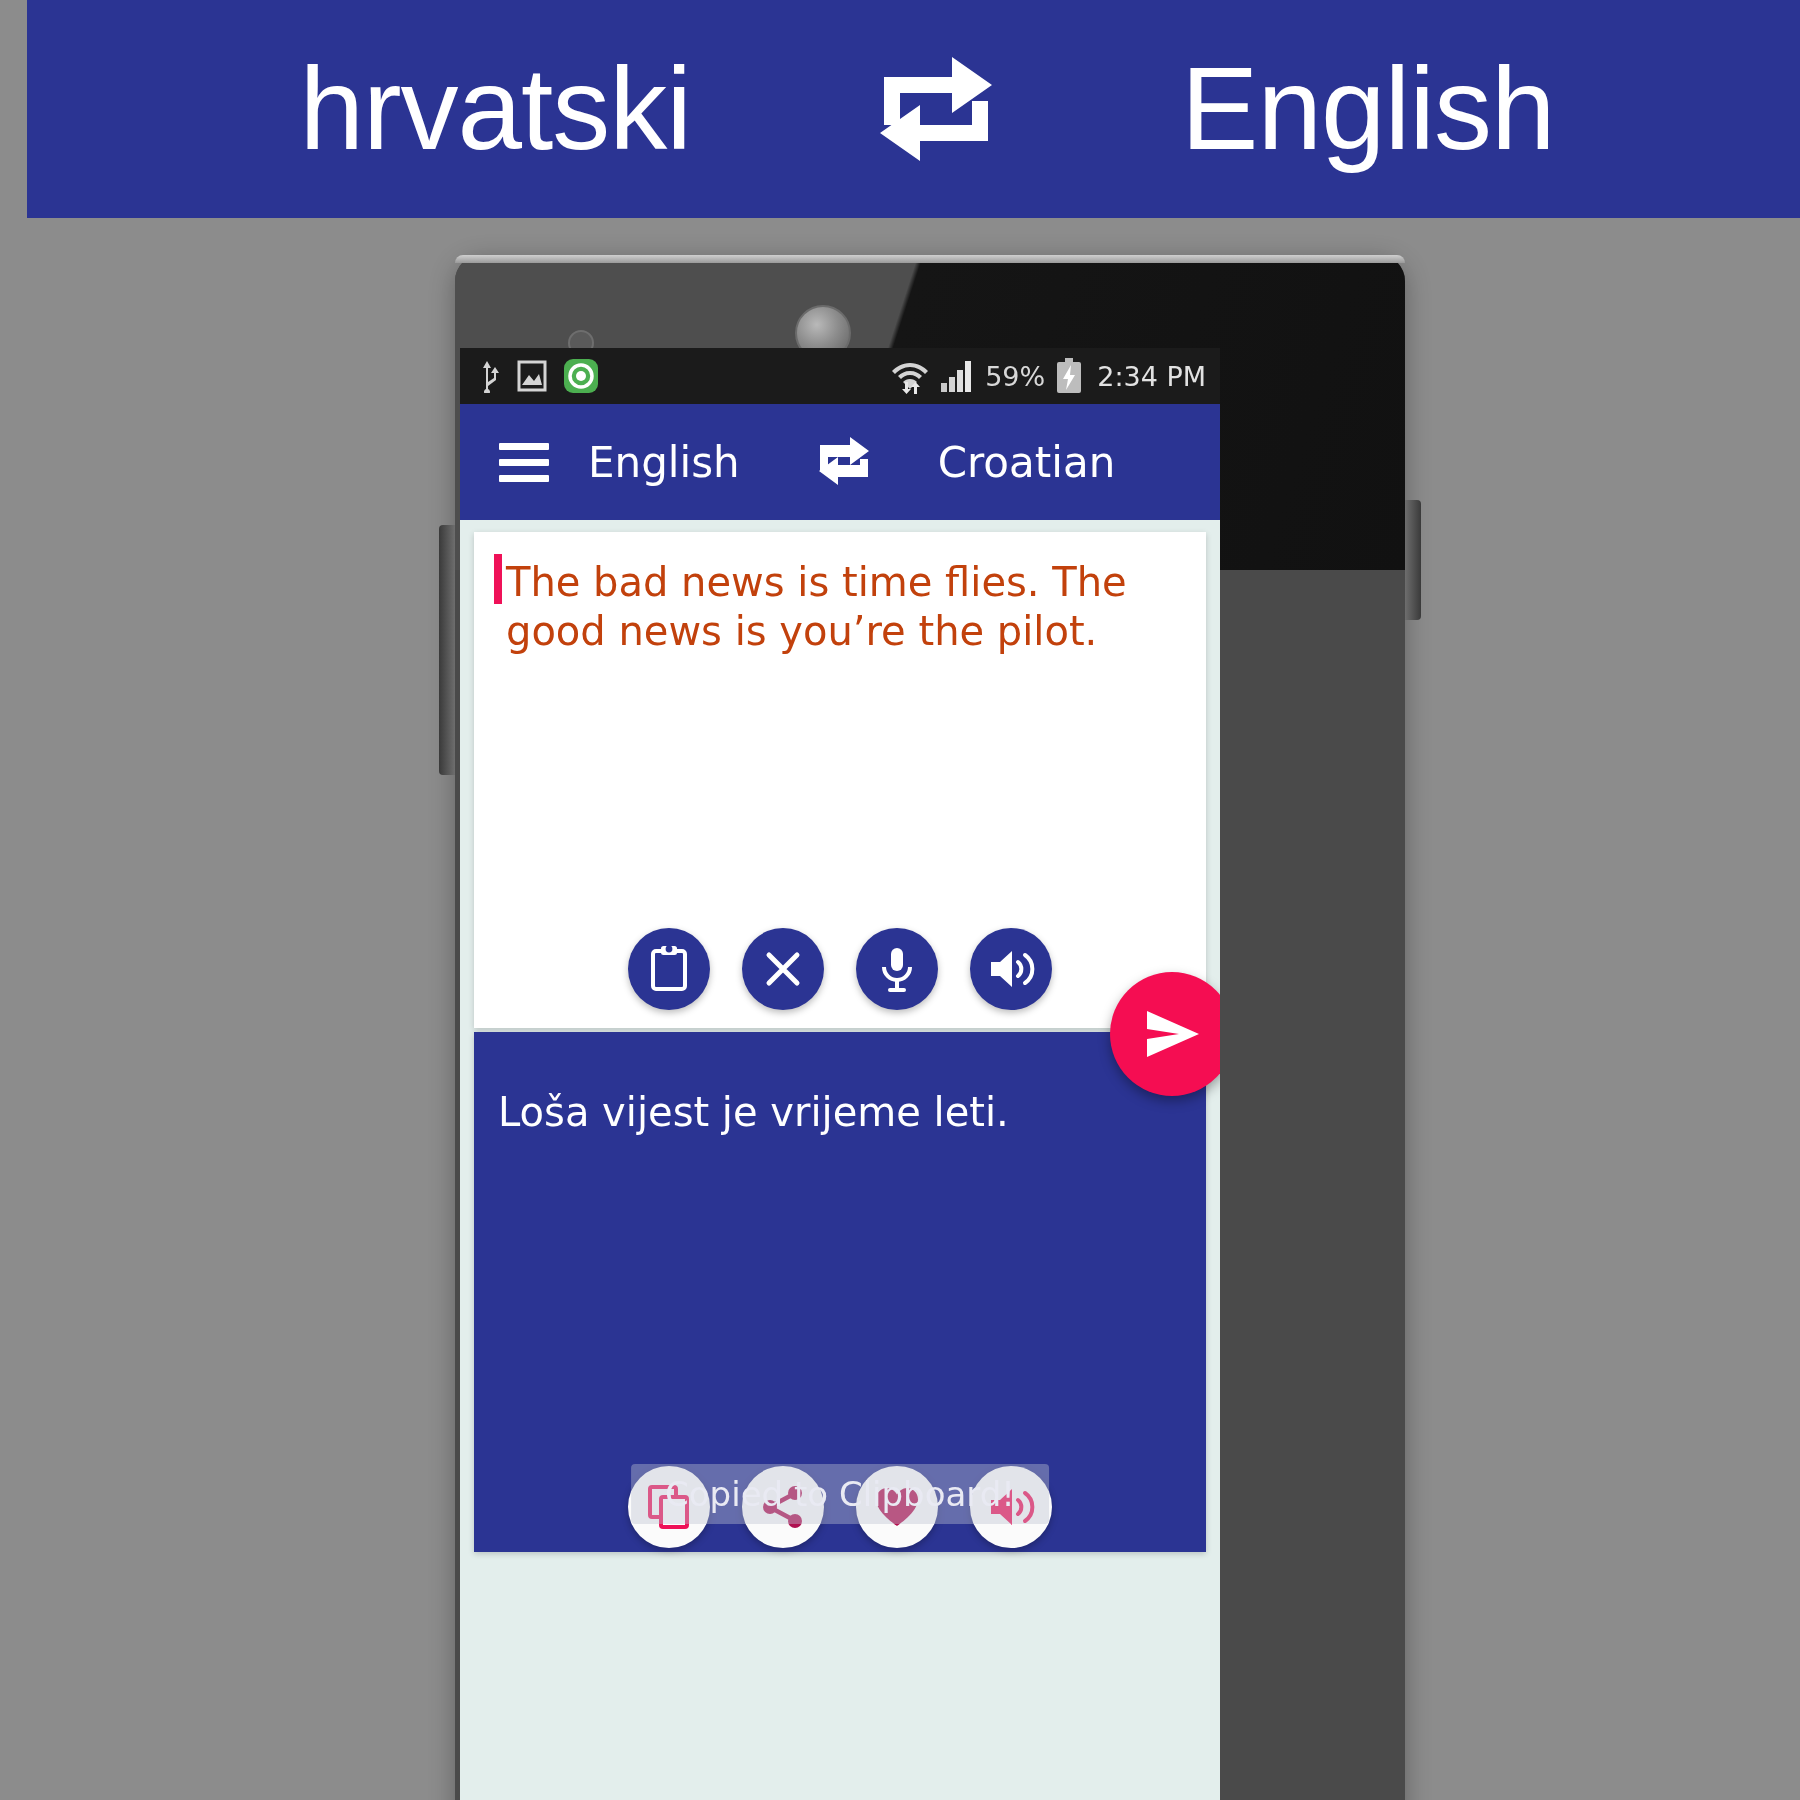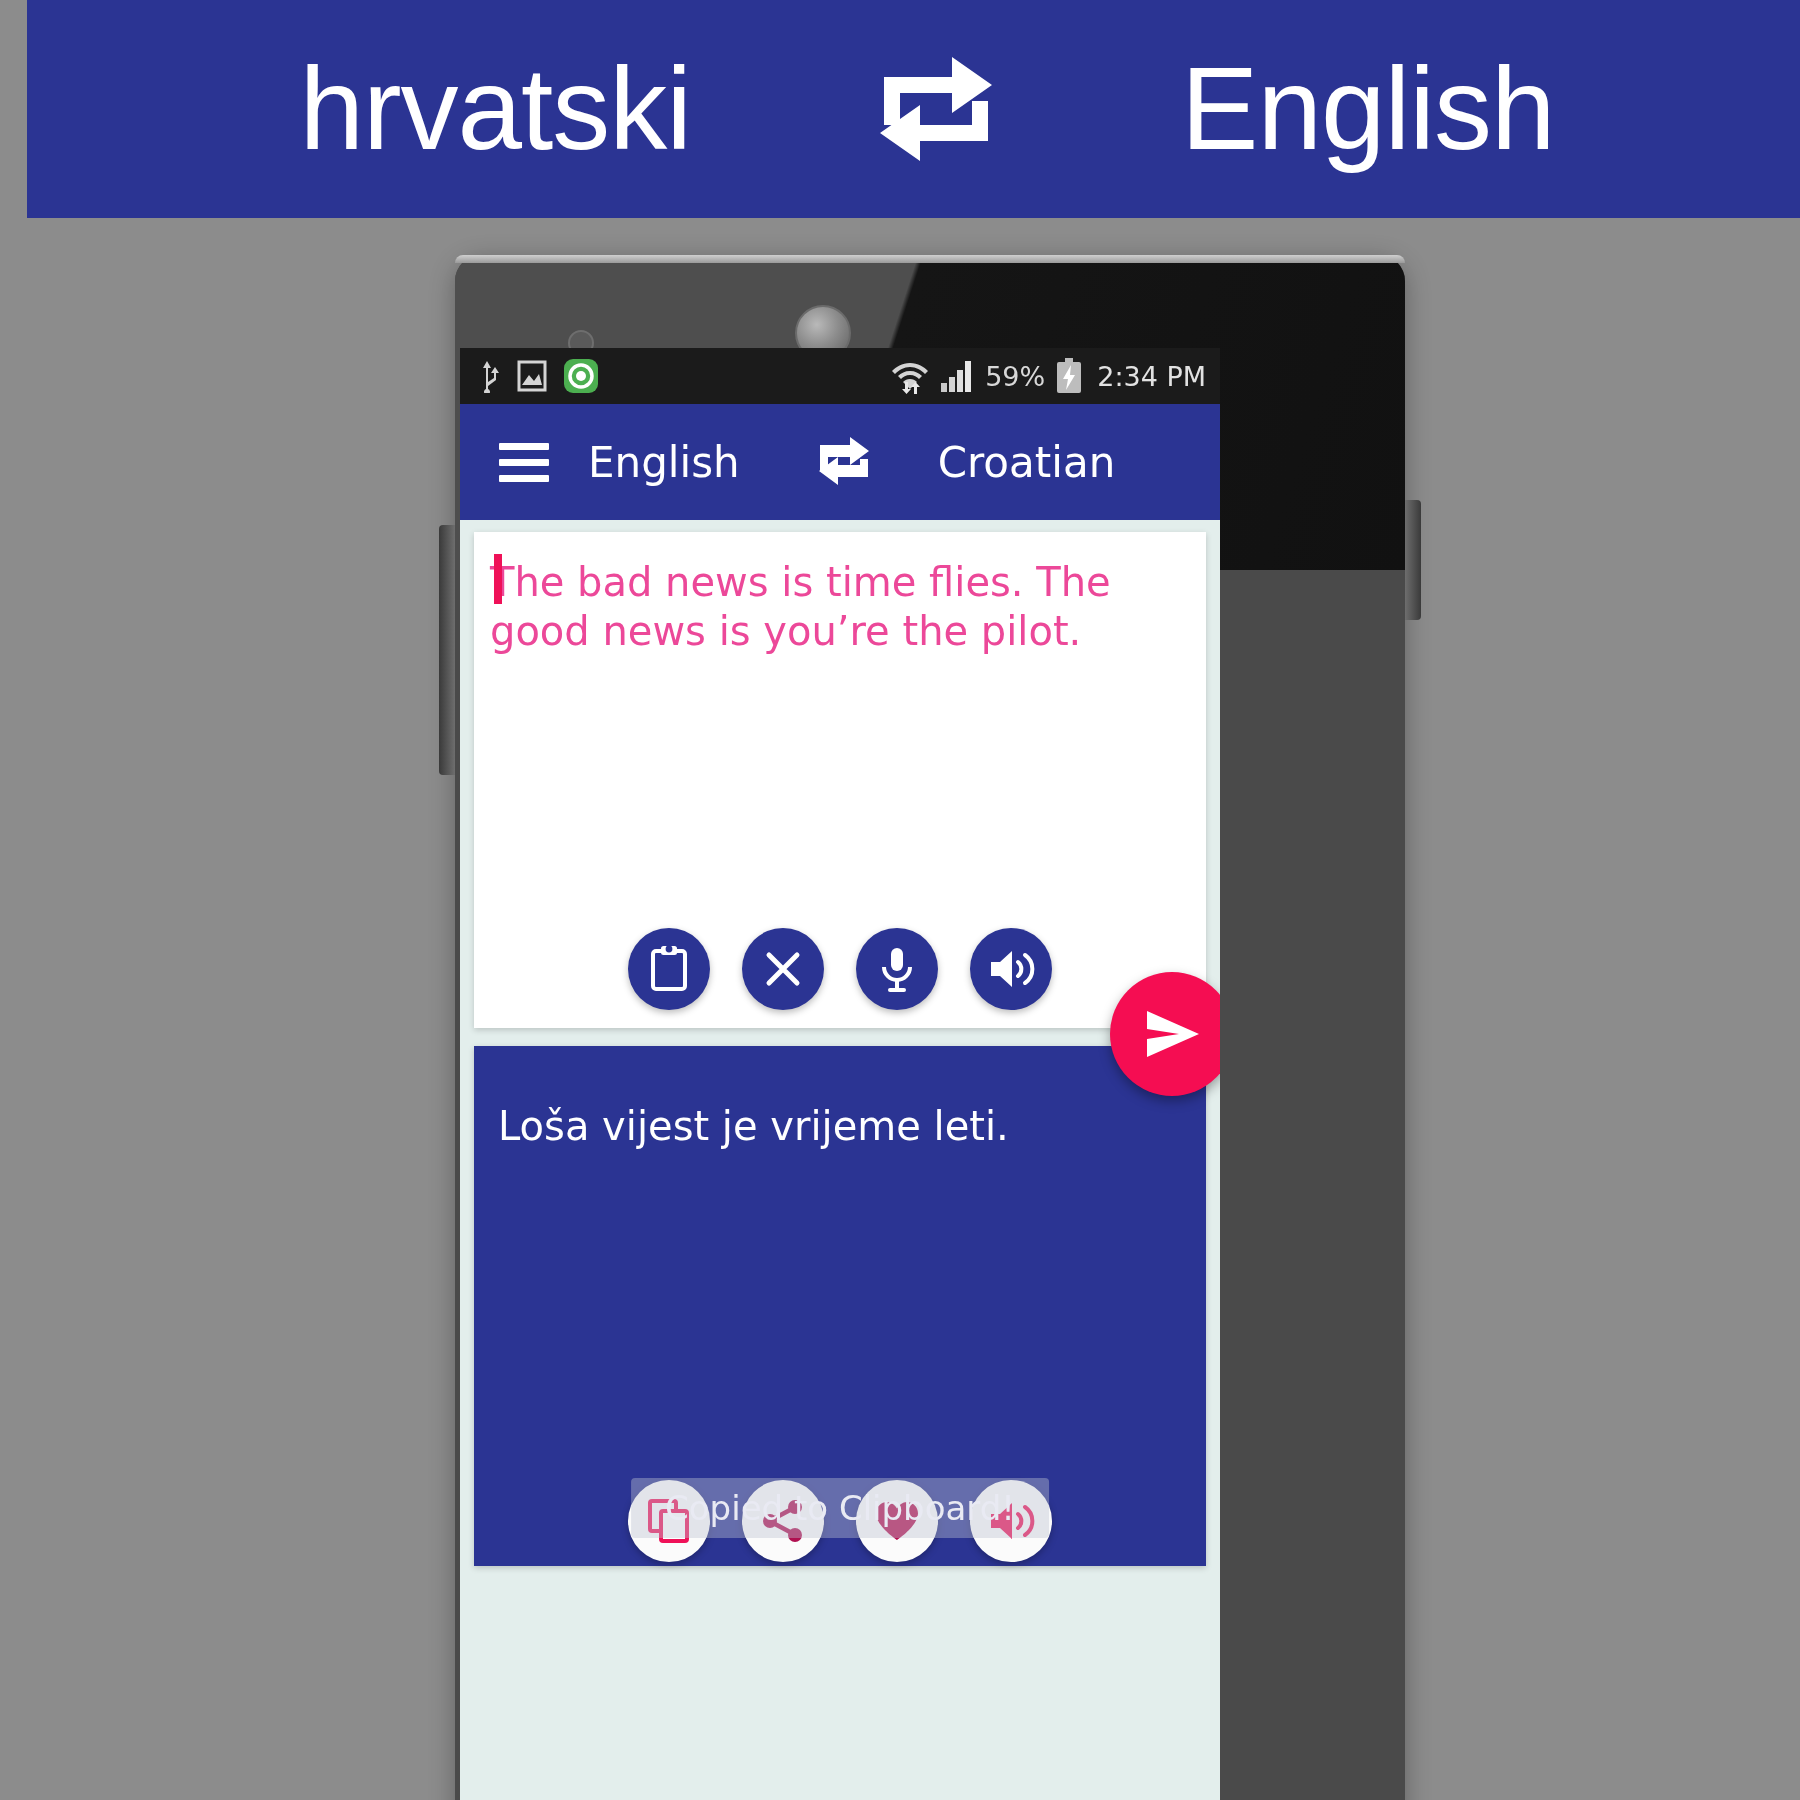--- a/index.html
+++ b/index.html
@@ -114,43 +114,43 @@
   
   #appbody{ position:relative; height:1338px; background:#e3eeec; padding:12px 14px 0 14px;}
 
   
   #input-card{
     position:relative;
     height:496px; background:#ffffff;
     box-shadow:0 2px 6px rgba(0,0,0,.18);
   }
   #input-text{
-    padding:26px 28px 0 16px;
-    font-family:"DejaVu Sans", sans-serif;
-    font-size:40px; line-height:1.22; color:#ec4899;
+    padding:26px 28px 0 32px;
+    font-family:"DejaVu Sans", sans-serif;
+    font-size:40px; line-height:1.22; color:#c2410c;
     position:relative;
   }
   #caret{
     position:absolute; left:20px; top:22px; width:8px; height:50px; background:#ef1158;
   }
   #input-actions{
     position:absolute; left:0; bottom:18px; width:100%;
     display:flex; justify-content:center; gap:32px;
   }
   .rnd-btn{
     width:82px; height:82px; border-radius:50%;
     display:flex; align-items:center; justify-content:center;
     box-shadow:0 3px 7px rgba(0,0,0,.26);
   }
   .rnd-blue{ background:#2b3493; }
   .rnd-white{ background:#fbfbfb; }
 
   
   #output-card{
-    position:relative; margin-top:18px;
+    position:relative; margin-top:4px;
     height:absolute; height:520px; background:#2b3493;
     box-shadow:0 2px 6px rgba(0,0,0,.18);
   }
   #output-text{
     padding:56px 28px 0 24px;
     font-family:"DejaVu Sans", sans-serif;
     font-size:40px; line-height:1.2; color:#ffffff;
   }
   #output-actions{
     position:absolute; left:0; bottom:4px; width:100%;

